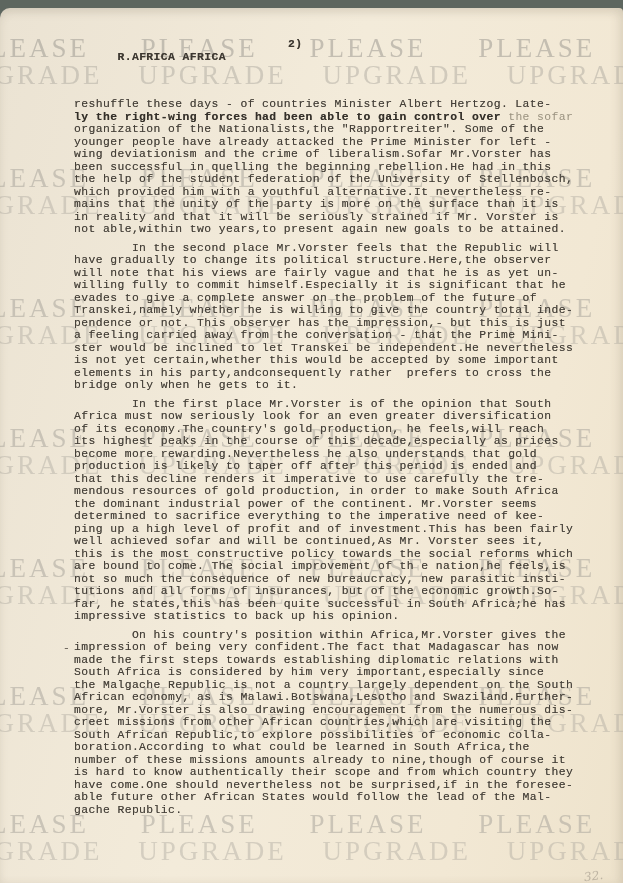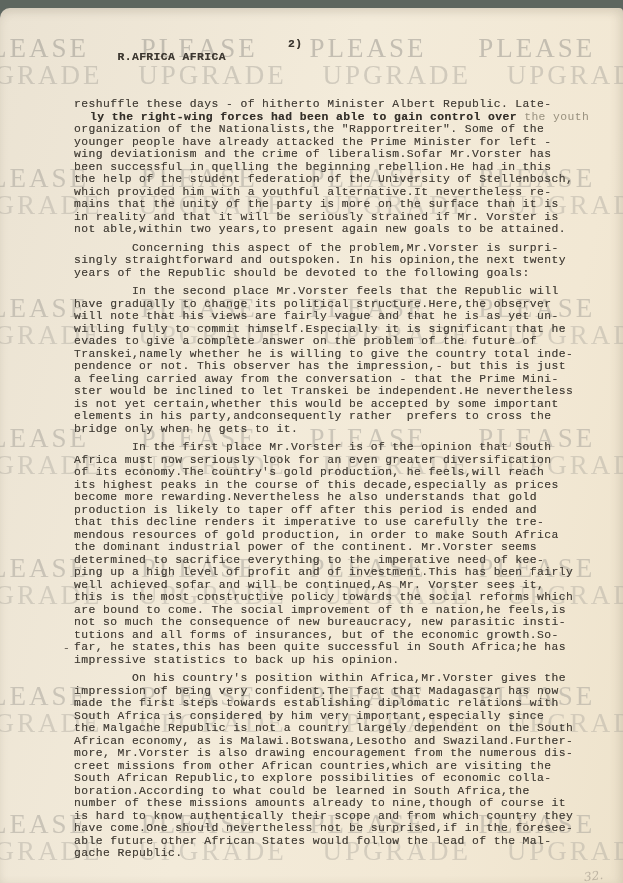--- a/index.html
+++ b/index.html
@@ -41,21 +41,21 @@
   
   .content{
     position:absolute;left:74px;top:30px;width:530px;
     font-size:11.4px;line-height:12.5px;letter-spacing:0.4px;
     color:#454039;
     text-shadow:0 0 0.5px rgba(62,56,48,0.55);
   }
   .header-line{position:relative;margin:0 0 10px 0;white-space:pre;font-weight:700;color:#3d3831;}
   .header-line .pagenum{position:absolute;left:214px;top:0;font-weight:700;}
   .para{white-space:pre;margin:0 0 6px 0;}
-  .para .bold{font-weight:700;color:#332f29;margin-left:16px;}
+  .para .bold{font-weight:700;color:#332f29;}
   .para .faint{color:#99917f;text-shadow:none;}
   .margin-dash{position:absolute;left:-11px;top:604px;color:#6d675c;}
   .pencil-note{
     position:absolute;left:584px;top:861px;
     font-family:"DejaVu Serif","Liberation Serif",serif;
     font-style:italic;font-size:12px;color:#bdb3a2;
     transform:rotate(-7deg);
   }
 </style>
 </head>
@@ -79,35 +79,32 @@
     <div class="wm please">PLEASE PLEASE PLEASE PLEASE PLEASE PLEASE</div>
     <div class="wm upgrade">UPGRADE UPGRADE UPGRADE UPGRADE UPGRADE UPGRADE</div>
   </div>
 
   <div class="content">
     <div class="header-line">
       <span>R.AFRICA AFRICA</span>
       <span class="pagenum">2)</span>
     </div>
 
-    <p class="para"><span>reshuffle these days - of hitherto Minister Albert Republic. Late-
-</span><span class="bold">ly the right-wing forces had been able to gain control over</span><span class="faint"> the youth
+    <p class="para"><span>reshuffle these days - of countries Minister Albert Hertzog. Late-
+</span><span class="bold">ly the right-wing forces had been able to gain control over</span><span class="faint"> the sofar
 </span><span>organization of the Nationalists,the "Rapportreiter". Some of the
 younger people have already attacked the Prime Minister for left -
 wing deviationism and the crime of liberalism.Sofar Mr.Vorster has
 been successful in quelling the beginning rebellion.He had in this
 the help of the student federation of the University of Stellenbosch,
 which provided him with a youthful alternative.It nevertheless re-
 mains that the unity of the party is more on the surface than it is
 in reality and that it will be seriously strained if Mr. Vorster is
 not able,within two years,to present again new goals to be attained.</span></p>
 
-    <p class="para">        Concerning this aspect of the problem,Mr.Vorster is surpri-
-singly straightforward and outspoken. In his opinion,the next twenty
-years of the Republic should be devoted to the following goals:</p>
 
     <p class="para">        In the second place Mr.Vorster feels that the Republic will
 have gradually to change its political structure.Here,the observer
 will note that his views are fairly vague and that he is as yet un-
 willing fully to commit himself.Especially it is significant that he
 evades to give a complete answer on the problem of the future of
 Transkei,namely whether he is willing to give the country total inde-
 pendence or not. This observer has the impression,- but this is just
 a feeling carried away from the conversation - that the Prime Mini-
 ster would be inclined to let Transkei be independent.He nevertheless

